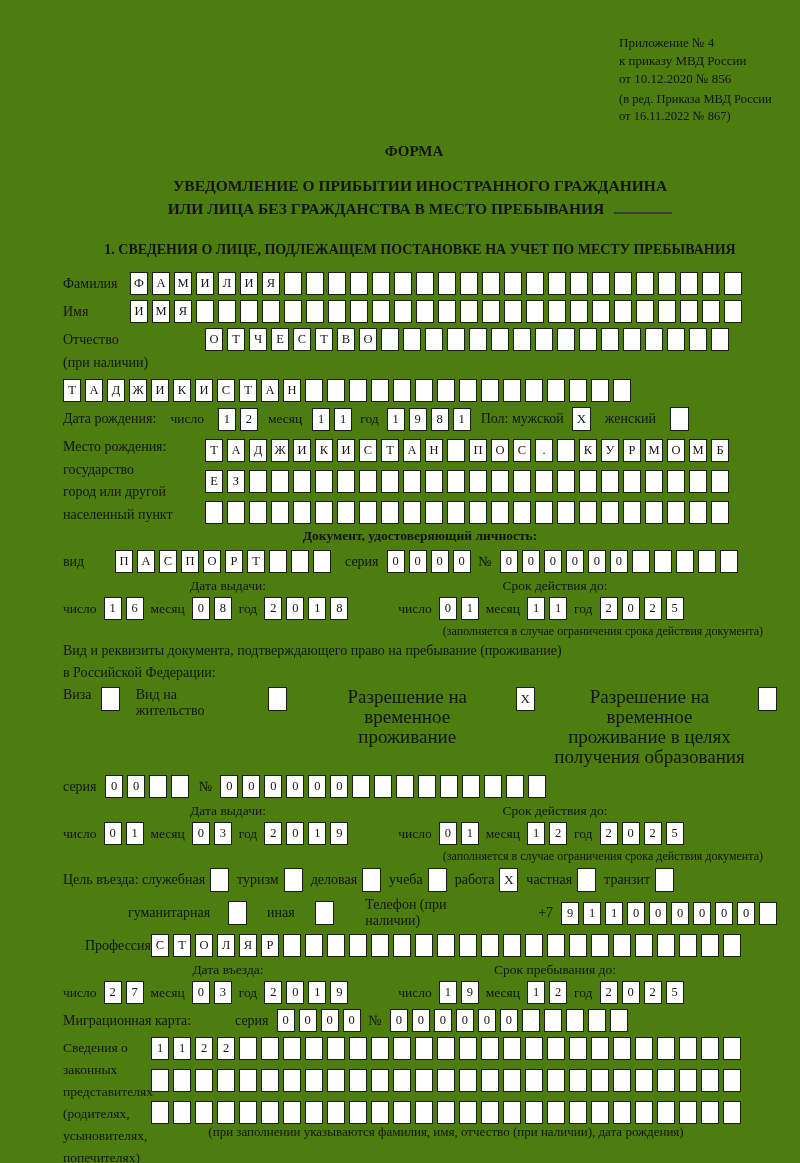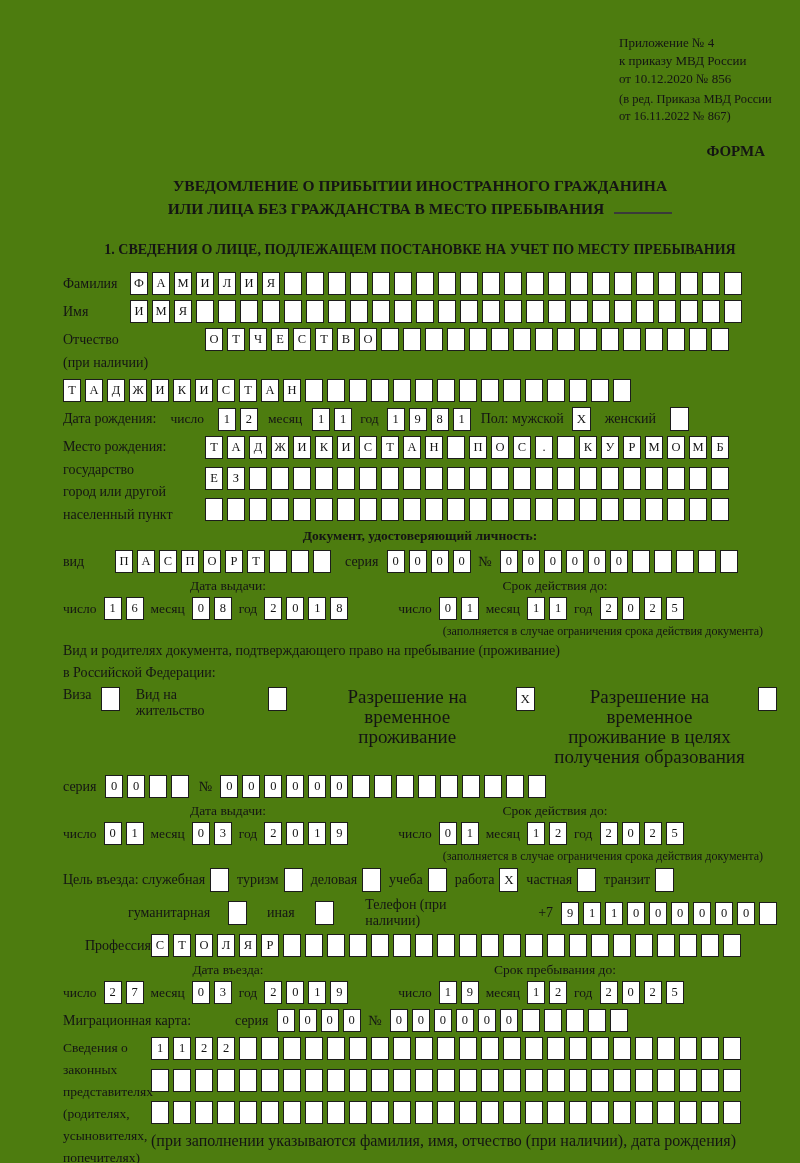--- a/index.html
+++ b/index.html
@@ -5,21 +5,21 @@
   html,body{margin:0;padding:0;background:#888;}
   .page{
     position:relative; width:800px; height:1163px; margin:0 auto;
     background:#4d7c0f; color:#141414;
     font-family:"Liberation Serif","DejaVu Serif",serif;
     font-size:14px; box-sizing:border-box;
     padding:34px 23px 0 63px; overflow:hidden;
   }
   .appendix{margin-left:556px; font-size:13px; line-height:18px;}
   .amendment{margin-left:556px; font-size:12.5px; line-height:17px; margin-top:3px;}
-  .form-marker{text-align:right; padding-right:12px; font-weight:bold; font-size:15px; margin-top:18px;}
+  .form-marker{text-align:center; padding-right:12px; font-weight:bold; font-size:15px; margin-top:18px;}
   .title{margin-top:14px; text-align:center; font-weight:bold; font-size:15.5px; line-height:23px;}
   .blank-line{display:inline-block; width:58px; border-bottom:2px solid #3a3a3a; margin-left:10px; vertical-align:baseline;}
   .section-title{margin-top:22px; margin-bottom:14px; text-align:center; font-weight:bold; font-size:14px;}
   .frow{display:flex; align-items:center; margin-bottom:5px;}
   .frow-top{display:flex; align-items:flex-start; margin-bottom:5px;}
   .lbl{flex:0 0 auto;}
   .lbl-col{flex:0 0 auto; line-height:23px;}
   .w67{width:67px;} .w142{width:142px;} .w117{width:117px;} .w52{width:52px;} .w42{width:42px;} .w88{width:88px;text-align:right;}
   .cells{display:inline-flex; gap:4px; flex:0 0 auto;}
   .cell{
@@ -38,21 +38,21 @@
   .dhead .right{flex:1; text-align:center; padding-right:60px;}
   .dgroup{display:flex; align-items:center; gap:7px;}
   .dg-right{margin-left:50px;}
   .dlabel{font-size:13.5px;}
   .note-right{text-align:right; padding-right:14px; font-size:12px; margin-top:-1px; margin-bottom:4px;}
   .plain-line{margin-bottom:6px;}
   .doc-header{text-align:center; font-weight:bold; font-size:13.5px; margin:2px 0 6px 0;}
   .opt{display:flex; align-items:flex-start; gap:9px;}
   .opt-multi{text-align:center; line-height:20px; font-size:19px;}
   .goal-item{display:flex; align-items:center; gap:5px; margin-right:8px;}
-  .center-note{font-size:16px; margin-top:8px;}
+  .center-note{font-size:13px; text-align:center; margin-top:0;}
   .gap8{width:8px;} .gap14{width:14px;} .gap10{width:10px;}
 </style>
 </head>
 <body>
 
 <div class="page">
 
   <div class="appendix">
     <div>Приложение № 4</div>
     <div>к приказу МВД России</div>
@@ -231,21 +231,21 @@
     <span class="gap10"></span>
     <span>Пол: мужской</span>
     <span class="gap8"></span>
     <span class="checkbox">X</span>
     <span class="gap14"></span>
     <span>женский</span>
     <span class="gap14"></span>
     <span class="checkbox"></span>
   </div>
 
-  <div class="frow-top" style="margin-top:1px; margin-bottom:2px;">
+  <div class="frow-top" style="margin-top:1px; margin-bottom:2px;align-items:center;">
     <span class="lbl-col w142" style="line-height:22.5px;">
       <div>Место рождения:</div>
       <div>государство</div>
       <div>город или другой</div>
       <div>населенный пункт</div>
     </span>
     <span class="cellstack">
       <span class="cells">
           <span class="cell">Т</span>
           <span class="cell">А</span>
@@ -409,21 +409,21 @@
       <span class="cells">
           <span class="cell">2</span>
           <span class="cell">0</span>
           <span class="cell">2</span>
           <span class="cell">5</span>
         </span>
     </span>
   </div>
   <div class="note-right">(заполняется в случае ограничения срока действия документа)</div>
 
-  <div class="plain-line">Вид и родителях документа, подтверждающего право на пребывание (проживание)</div>
+  <div class="plain-line">Вид и реквизиты документа, подтверждающего право на пребывание (проживание)</div>
   <div class="plain-line">в Российской Федерации:</div>
 
   <div class="frow-top" style="margin-bottom:8px;">
     <span class="opt">
       <span>Виза</span>
       <span class="checkbox"></span>
     </span>
     <span style="width:17px;"></span>
     <span class="opt">
       <span>Вид на жительство</span>

